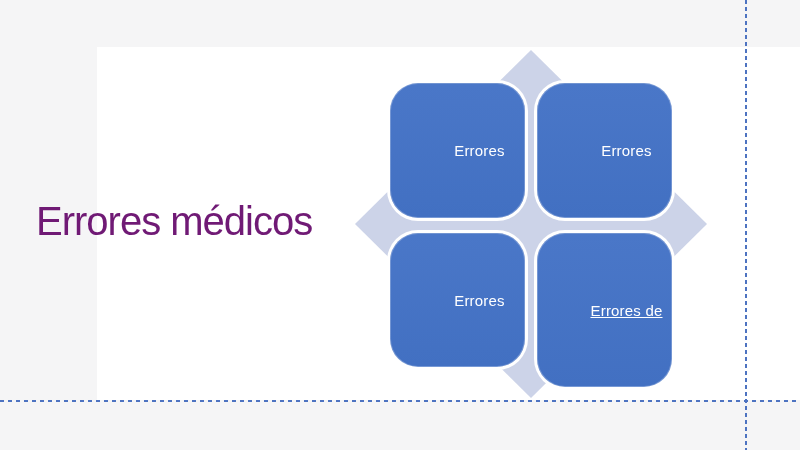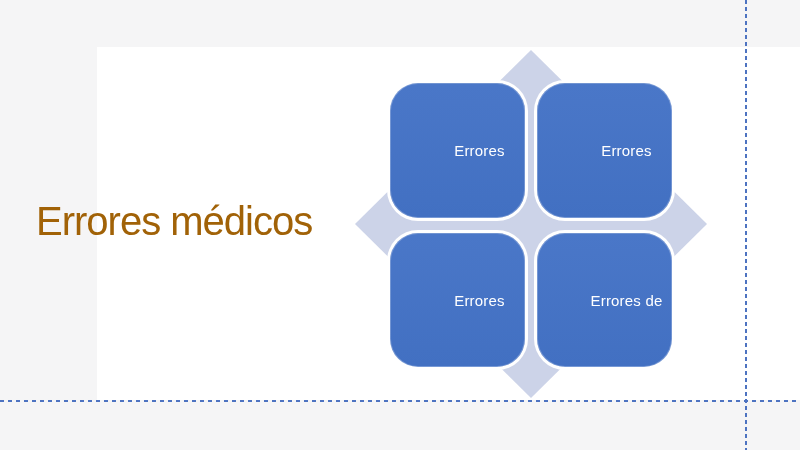--- a/index.html
+++ b/index.html
@@ -16,21 +16,21 @@
     width: 703px; height: 353px;
     background: #ffffff;
   }
 
   .slide-title {
     position: absolute;
     left: 36px; top: 199px;
     font-size: 40px;
     font-weight: 300;
     letter-spacing: -1px;
-    color: #a16207;
+    color: #701a75;
     white-space: nowrap;
   }
 
   .diamond-svg {
     position: absolute;
     left: 355px; top: 50px;
     width: 352px; height: 348px;
   }
 
   .matrix-box {
@@ -46,21 +46,21 @@
     text-align: center;
     color: #ffffff;
     font-size: 15px;
     line-height: 21px;
     letter-spacing: 0.2px;
     padding-left: 44px;
   }
   .box-1 { left: 390px; top:  83px; height: 135px; }
   .box-2 { left: 537px; top:  83px; height: 135px; }
   .box-3 { left: 390px; top: 233px; height: 134px; }
-  .box-4 { left: 537px; top: 233px; height: 134px; }
+  .box-4 { left: 537px; top: 233px; height: 154px; text-decoration: underline; }
   .box-line { display: block; }
 
   .guide {
     position: absolute;
     z-index: 5;
   }
   .guide-vertical {
     left: 745px; top: 0;
     width: 2px; height: 450px;
     background: repeating-linear-gradient(

